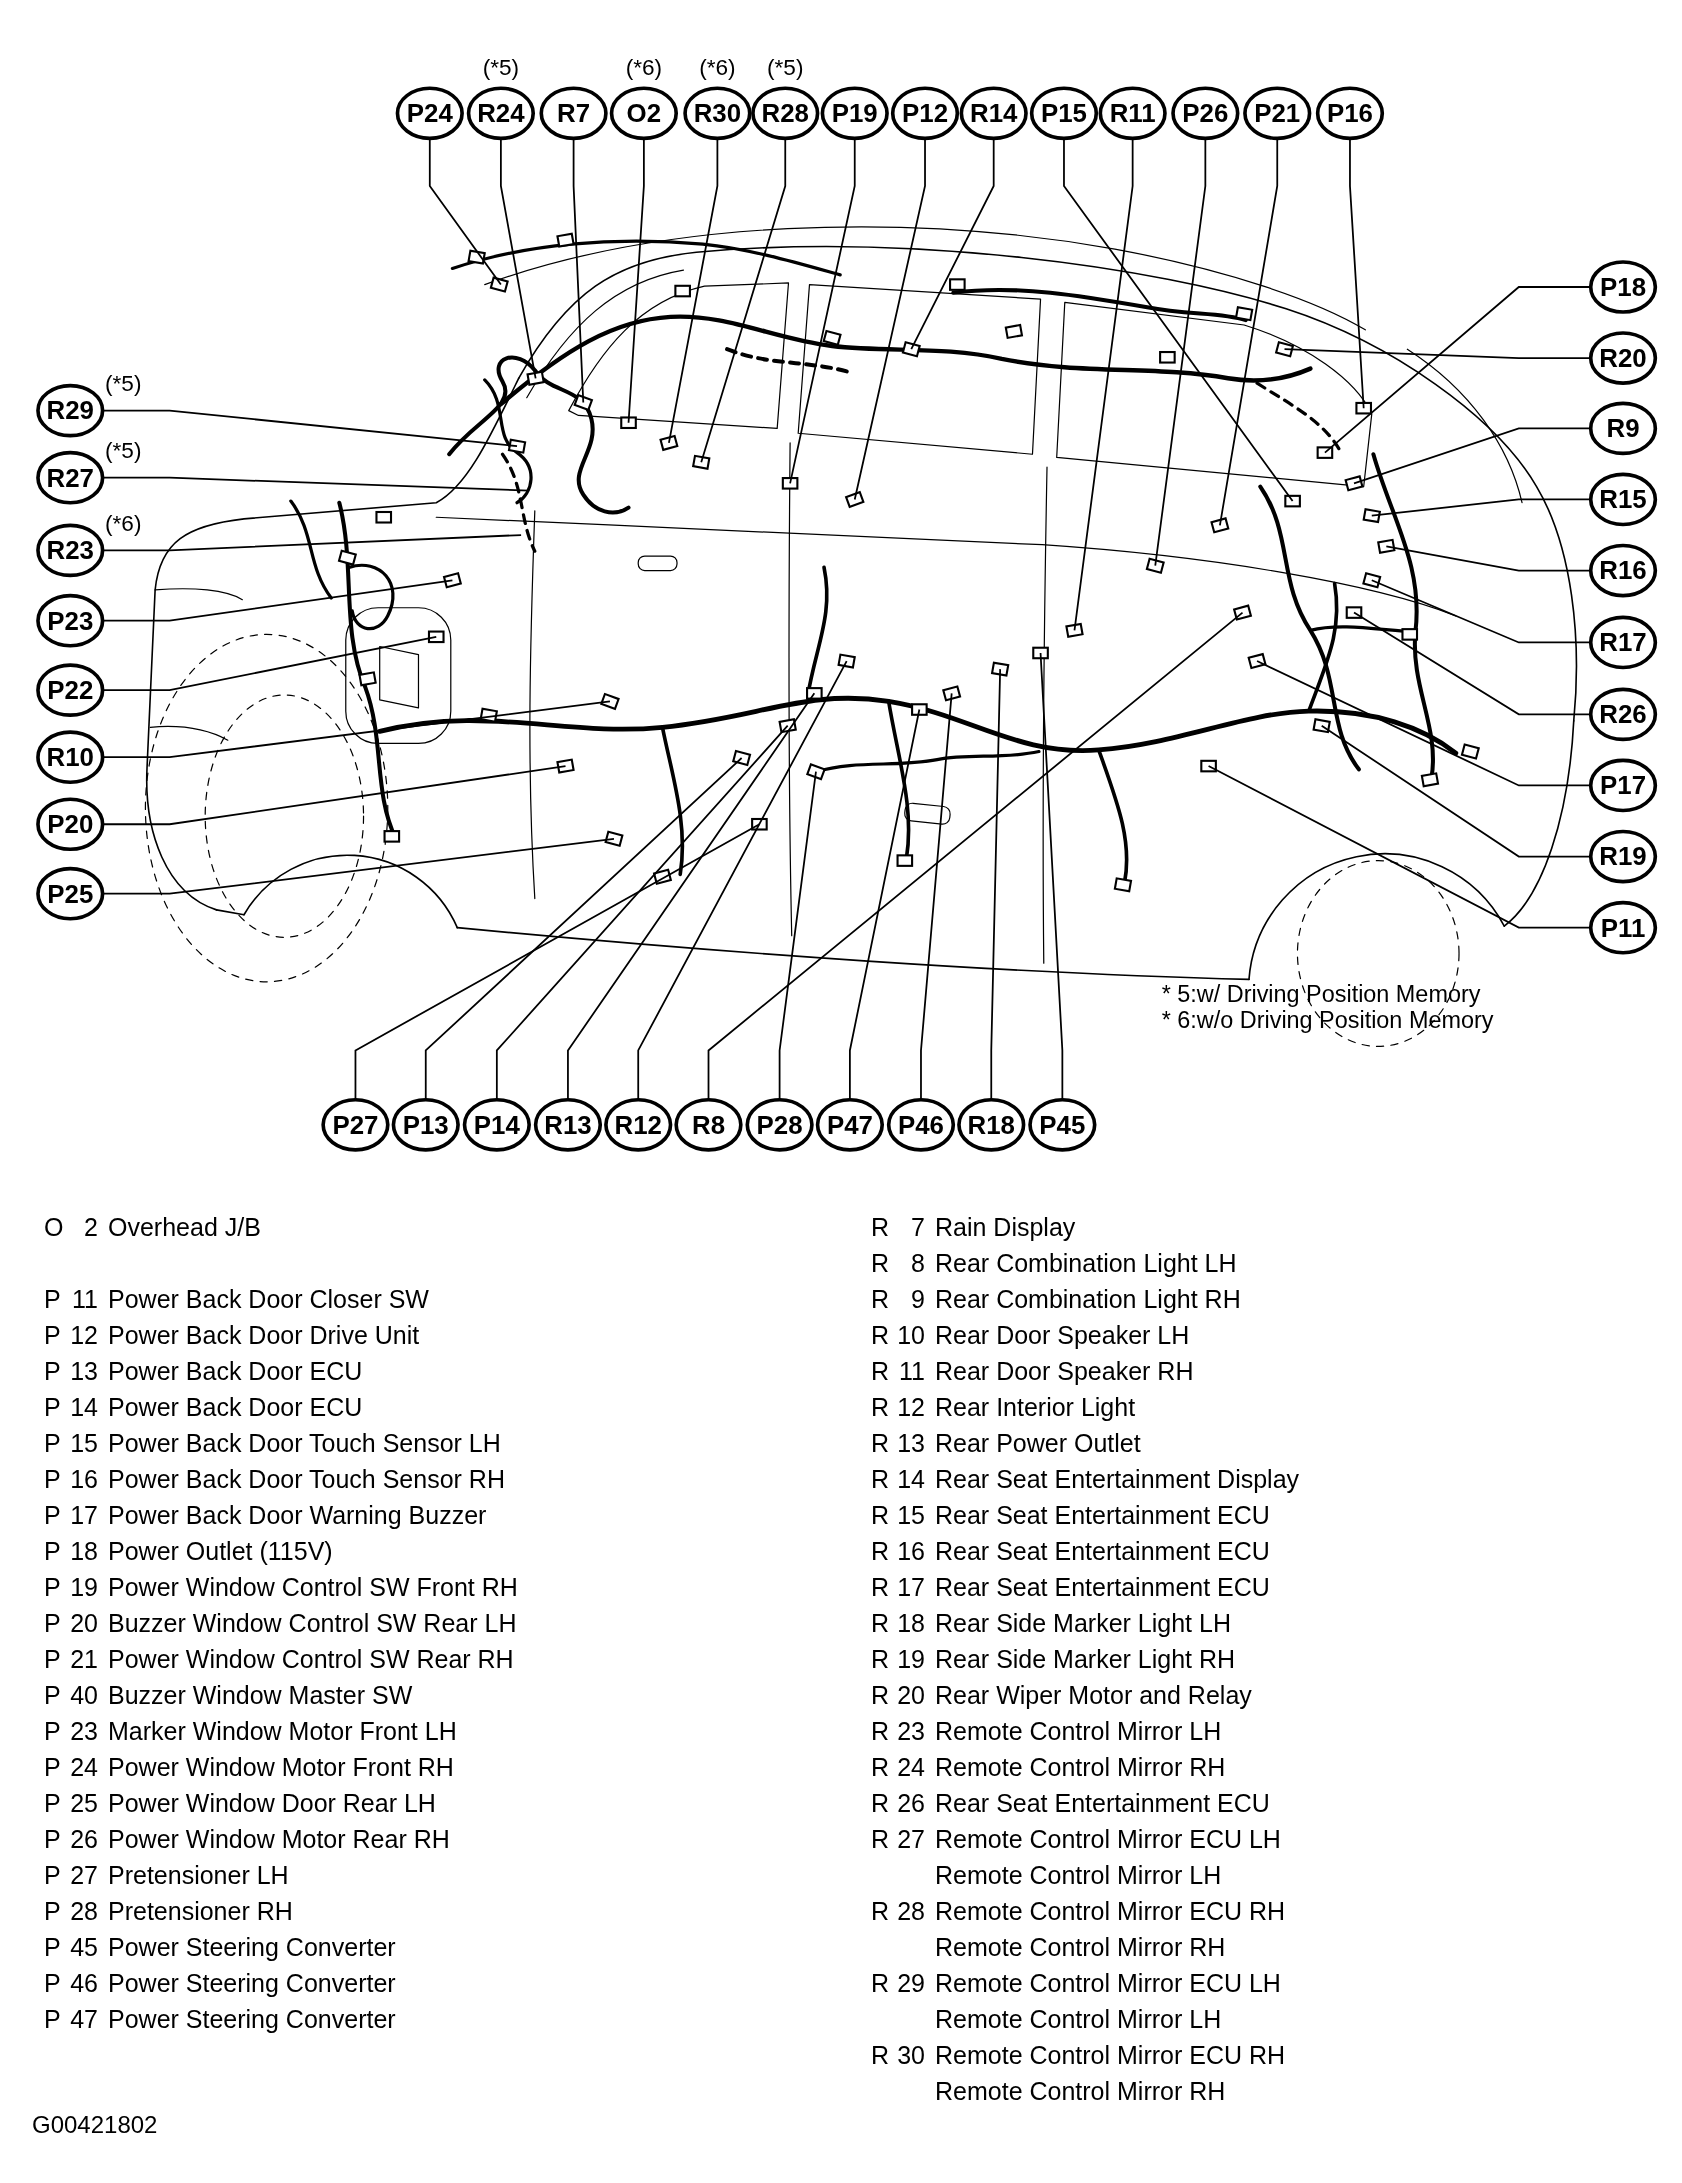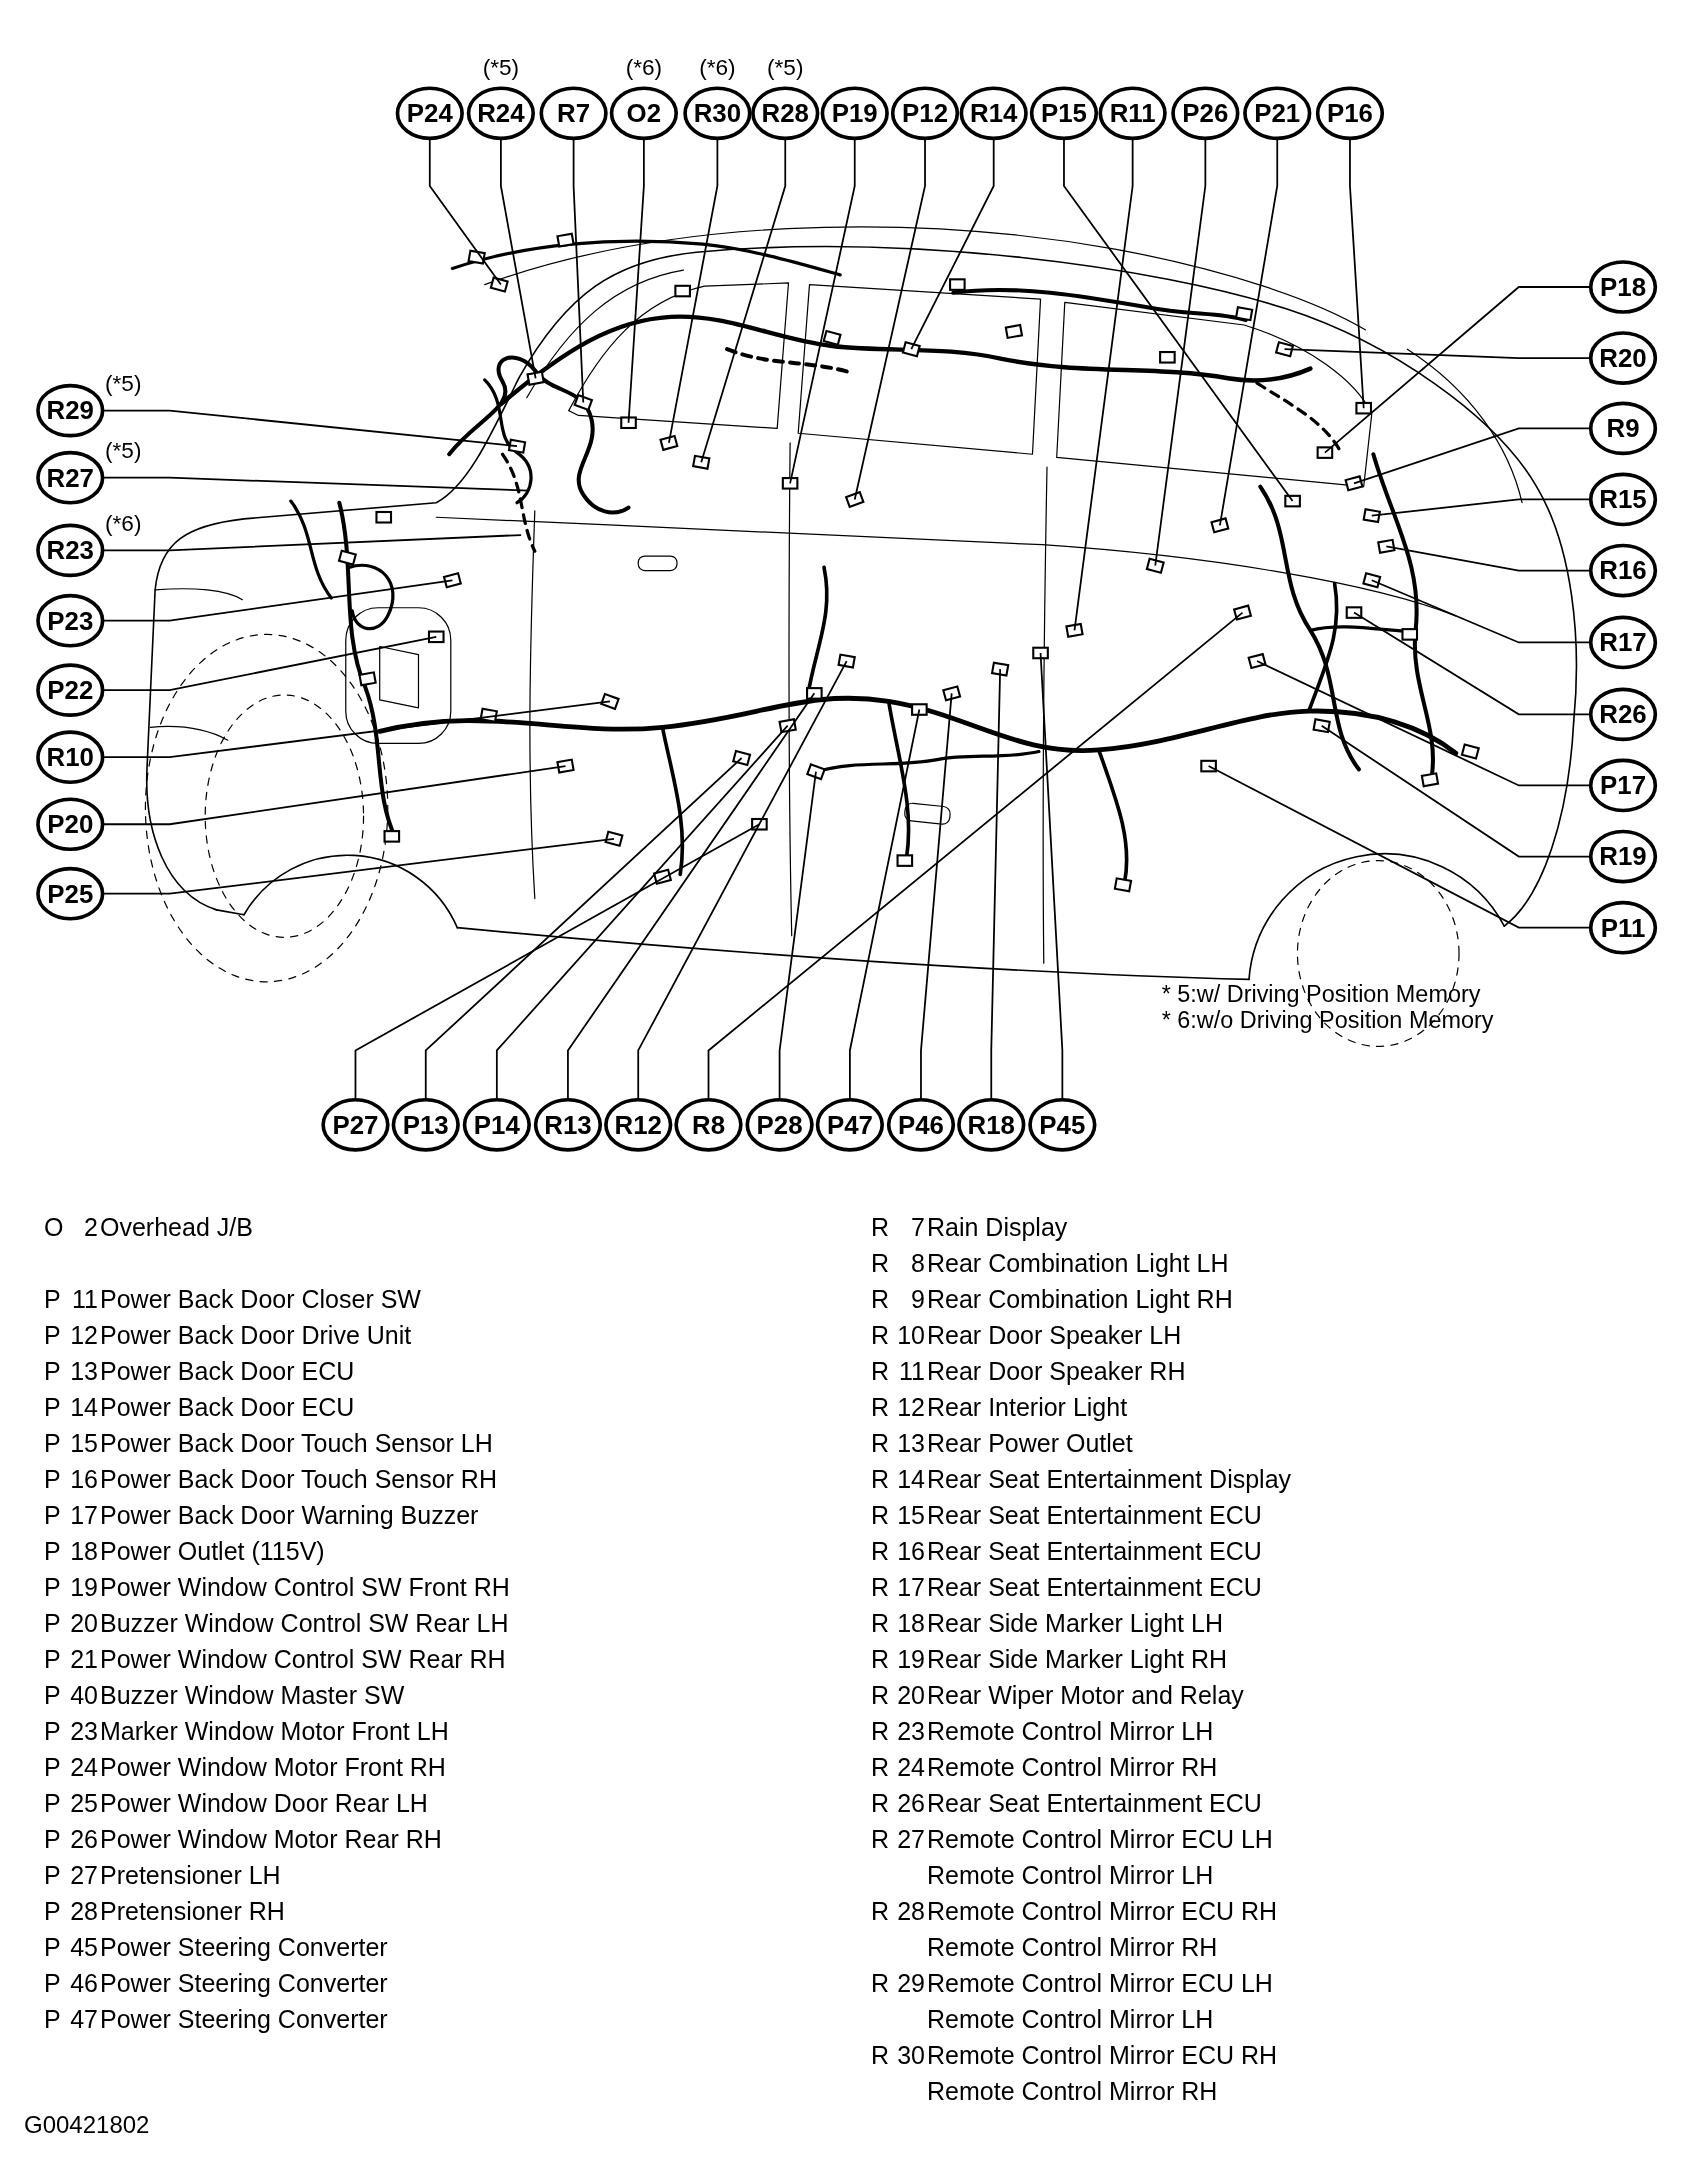--- a/index.html
+++ b/index.html
@@ -21,23 +21,23 @@
   .note-text{font-size:29px;}
 
   
   .legend-col{position:absolute;top:1209px;display:flex;flex-direction:column;}
   #legend-left{left:44px;}
   #legend-right{left:871px;}
   .legend-row{height:36px;display:flex;align-items:center;font-size:25px;white-space:nowrap;}
   .code{display:inline-flex;}
   .code-letter{display:inline-block;width:22px;}
   .code-num{display:inline-block;width:32px;text-align:right;}
-  .name{margin-left:2px;}
-
-  .footer-code{position:absolute;left:24px;top:2111px;font-size:24px;}
+  .name{margin-left:10px;}
+
+  .footer-code{position:absolute;left:32px;top:2111px;font-size:24px;}
 </style>
 </head>
 <body>
 
 <div class="page">
 
   <svg id="diagram-svg" width="1682" height="1188" viewBox="0 0 2082 1470">
 
     <g>
       <path class="body-line" d="M 642 468 C 702 362 762 322 862 312 C 1122 288 1432 330 1592 382 C 1722 424 1852 516 1902 602 C 1946 676 1958 790 1948 892"></path>

